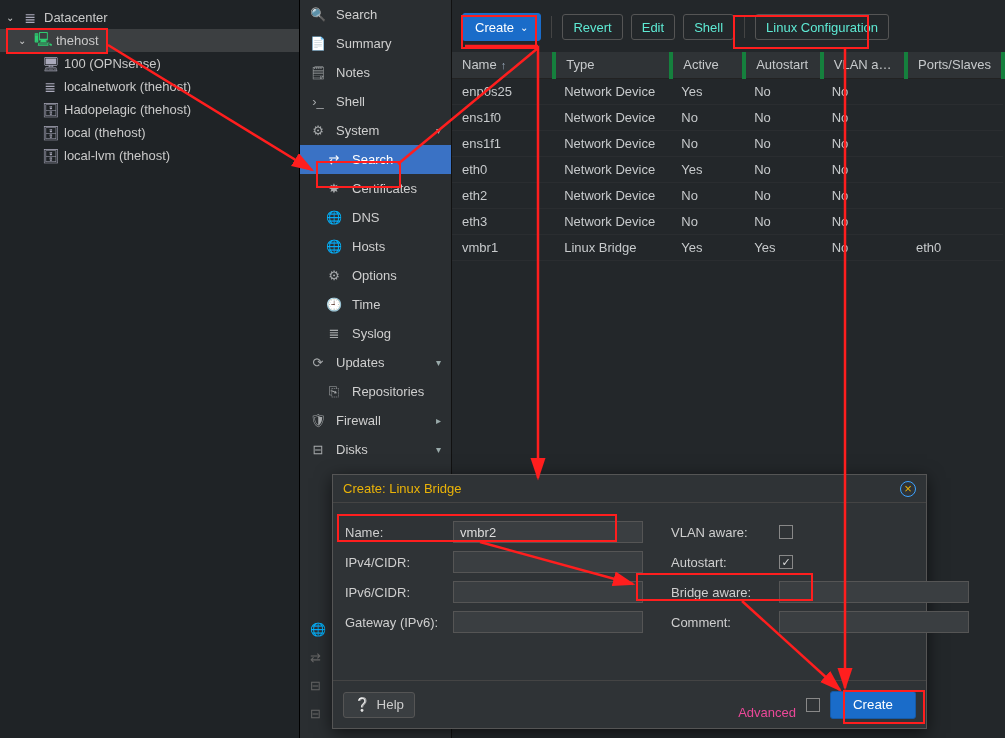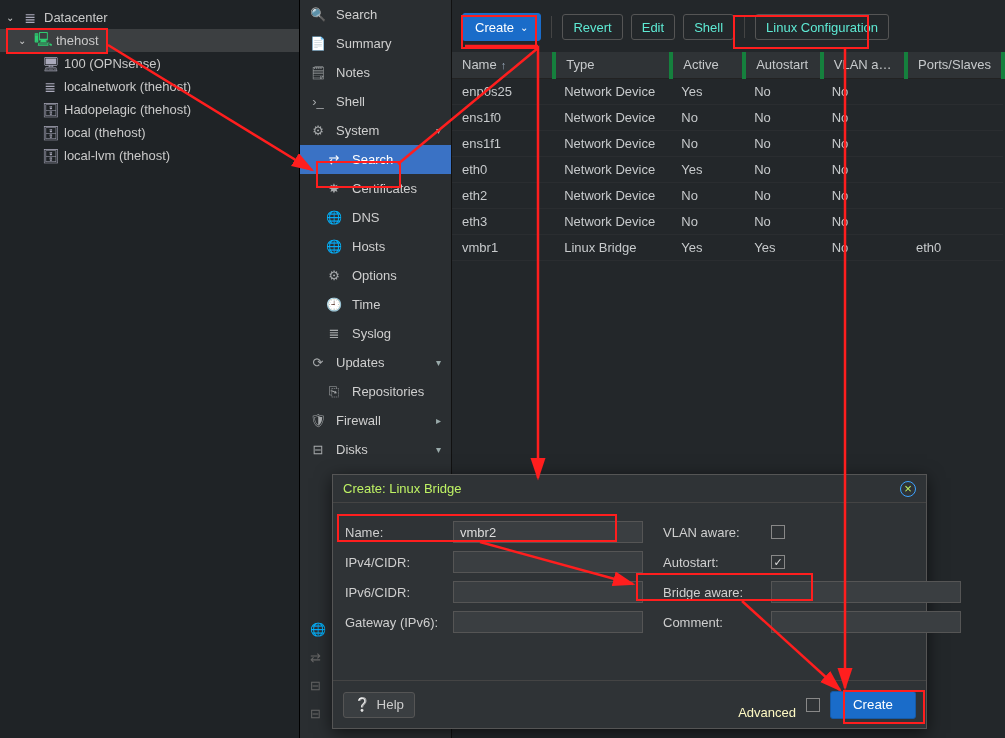--- a/index.html
+++ b/index.html
@@ -44,32 +44,32 @@
   .col-type { width: 119px; }
   .col-active { width: 77px; }
   .col-auto { width: 78px; }
   .col-vlan { width: 85px; }
   .col-ports { width: auto; }
 
   
   .modal-mask { position: absolute; left: 0; top: 0; right: 0; bottom: 0; pointer-events: none; }
   .modal { position: absolute; left: 332px; top: 474px; width: 595px; height: 255px; background: #2f3336; border: 1px solid #555; box-shadow: 0 4px 16px rgba(0,0,0,.6); pointer-events: auto; display: flex; flex-direction: column; }
   .modal-title { display: flex; align-items: center; justify-content: space-between; height: 28px; padding: 0 10px; background: #2f3336; border-bottom: 1px solid #444; }
-  .modal-title span { color: #bef264; font-size: 13px; }
+  .modal-title span { color: #eab308; font-size: 13px; }
   .modal-close { color: #3da3ff; font-size: 14px; border: 1px solid #3da3ff; border-radius: 10px; width: 16px; height: 16px; line-height: 13px; text-align: center; }
-  .modal-body { padding: 14px 12px; display: flex; gap: 20px; }
+  .modal-body { padding: 14px 12px; display: flex; gap: 28px; }
   .form-col { flex: 1; }
   .form-row { display: flex; align-items: center; height: 30px; }
   .form-row label { width: 108px; color: #cfcfcf; }
   .form-row .inp { flex: 1; height: 22px; background: #3a3e41; border: 1px solid #555; color: #ddd; padding: 0 6px; font-size: 13px; }
   .form-row .chk { width: 14px; height: 14px; border: 1px solid #888; display: inline-block; text-align: center; line-height: 12px; font-size: 11px; color: #ddd; }
   .modal-footer { margin-top: auto; display: flex; align-items: center; gap: 10px; padding: 8px 10px; border-top: 1px solid #444; }
   .modal-footer .btn-help { background: #3a3e41; border: 1px solid #555; color: #ccc; height: 26px; padding: 0 10px; display: inline-flex; align-items: center; gap: 6px; border-radius: 3px; }
   .modal-footer .spacer { flex: 1; }
-  .modal-footer .adv-lbl { color: #fef9c3; margin-top: 16px; }
+  .modal-footer .adv-lbl { color: #ec4899; margin-top: 16px; }
   .modal-footer .adv-chk { width: 14px; height: 14px; border: 1px solid #888; display: inline-block; }
   .modal-footer .btn-create { background: #1a6cc9; border: 1px solid #165aa6; color: #fff; height: 28px; padding: 0 22px; border-radius: 3px; }
 
   
   .hl { position: absolute; border: 2px solid #ff1e1e; pointer-events: none; }
   .arrow-svg { position: absolute; left:0; top:0; width:1005px; height:738px; pointer-events:none; }
 </style>
 </head>
 <body>
 

